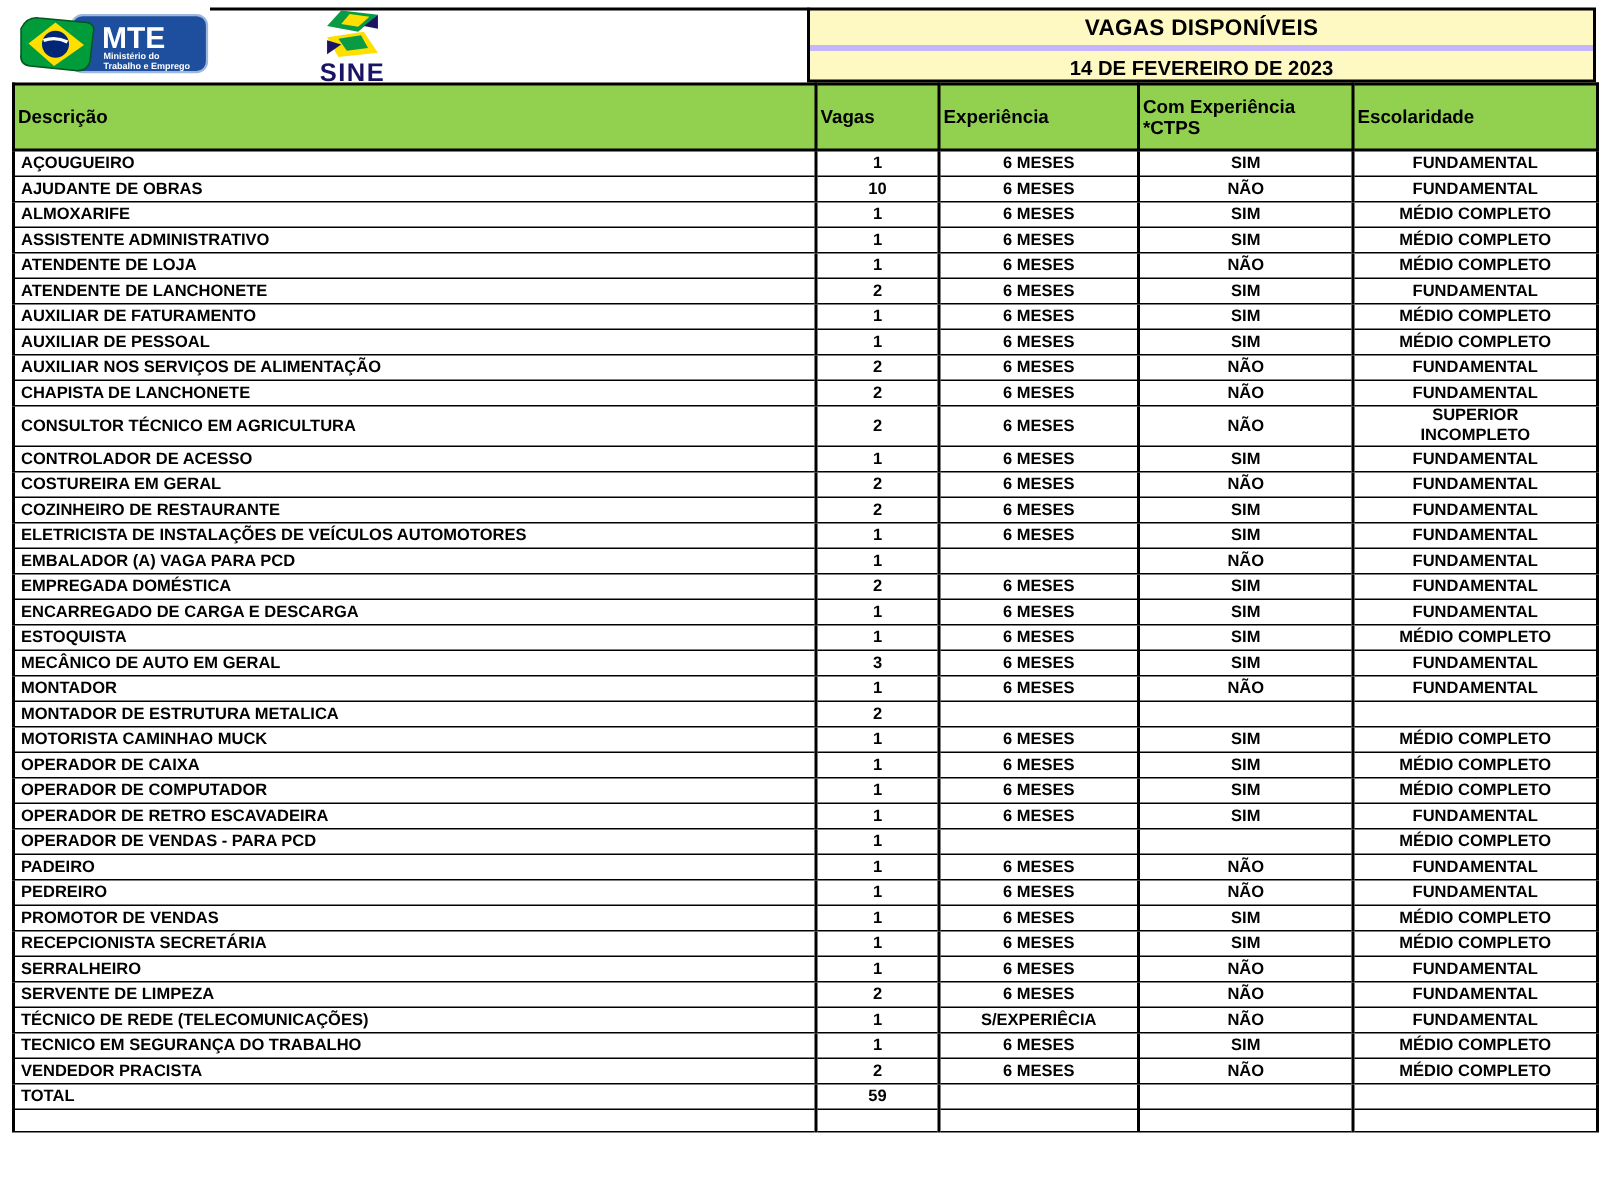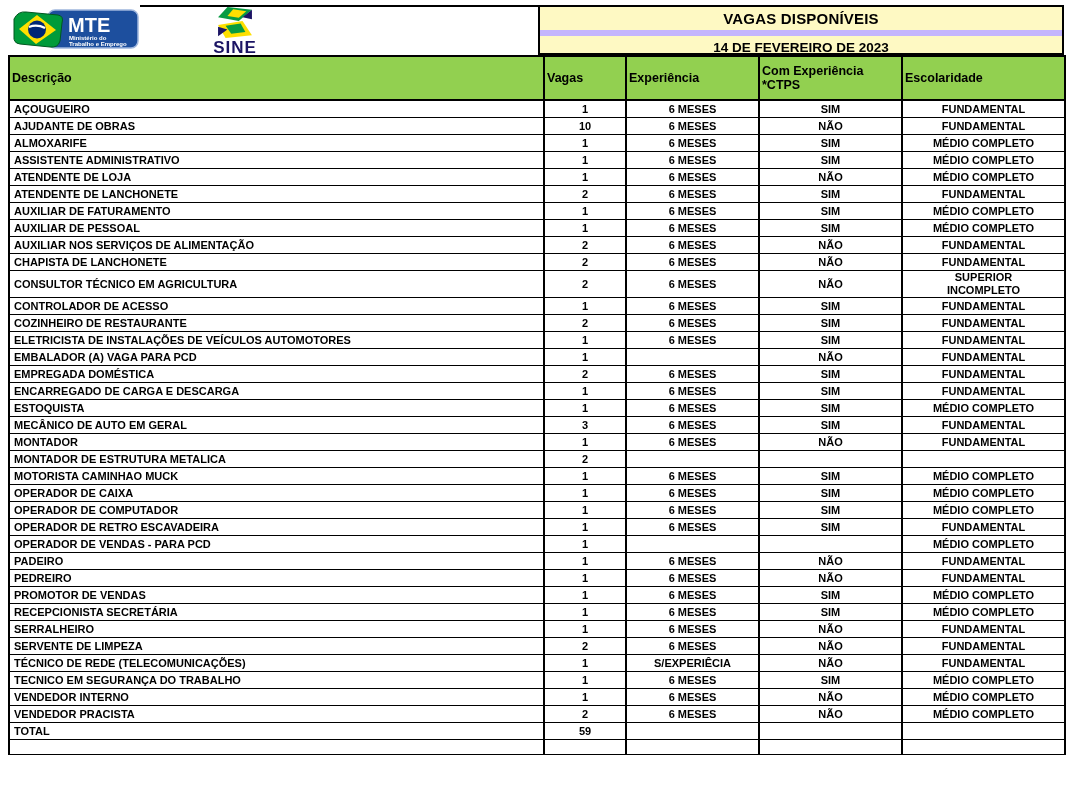--- a/index.html
+++ b/index.html
@@ -14,21 +14,21 @@
   .mte-logo { position:relative; width:128px; height:44px; }
   .sine-logo { position:relative; width:70px; height:50px; text-align:center; }
   .sine-name { font-weight:bold; font-size:17px; letter-spacing:1px; color:#1b1464; line-height:14px; margin-top:-2px; }
   .sine-strip { width:56px; height:4px; background:#1b1464; margin:1px auto 0 auto; }
   .title-box {
     position:absolute; left:530px; top:0; width:522px; height:46px;
     border:2px solid #000; background:#fef9c3;
   }
   .title-row { height:23px; display:flex; align-items:center; justify-content:center;
     font-weight:bold; font-size:15px; letter-spacing:.2px; }
-  .date-row { height:23px; border-top:6px solid #c4b5fd; display:flex; align-items:center; justify-content:center;
+  .date-row { height:23px; border-top:4px solid #c4b5fd; display:flex; align-items:center; justify-content:center;
     font-weight:bold; font-size:13.5px; }
   
   table.vagas {
     position:absolute; left:8px; top:55px; width:1056px;
     border-collapse:collapse; table-layout:fixed;
   }
   table.vagas th {
     background:var(--green,#92D050); border:2px solid #000;
     font-weight:bold; font-size:12.5px; height:42px; text-align:left; padding:0 2px;
   }
@@ -187,20 +187,27 @@
 INCOMPLETO</td>
         </tr>
         <tr>
           <td class="c-desc">CONTROLADOR DE ACESSO</td>
           <td class="c-center">1</td>
           <td class="c-center">6 MESES</td>
           <td class="c-center">SIM</td>
           <td class="c-center">FUNDAMENTAL</td>
         </tr>
         <tr>
+          <td class="c-desc">COSTUREIRA EM GERAL</td>
+          <td class="c-center">2</td>
+          <td class="c-center">6 MESES</td>
+          <td class="c-center">NÃO</td>
+          <td class="c-center">FUNDAMENTAL</td>
+        </tr>
+        <tr>
           <td class="c-desc">COZINHEIRO DE RESTAURANTE</td>
           <td class="c-center">2</td>
           <td class="c-center">6 MESES</td>
           <td class="c-center">SIM</td>
           <td class="c-center">FUNDAMENTAL</td>
         </tr>
         <tr>
           <td class="c-desc">ELETRICISTA DE INSTALAÇÕES DE VEÍCULOS AUTOMOTORES</td>
           <td class="c-center">1</td>
           <td class="c-center">6 MESES</td>
@@ -341,27 +348,20 @@
           <td class="c-center">FUNDAMENTAL</td>
         </tr>
         <tr>
           <td class="c-desc">TECNICO EM SEGURANÇA DO TRABALHO</td>
           <td class="c-center">1</td>
           <td class="c-center">6 MESES</td>
           <td class="c-center">SIM</td>
           <td class="c-center">MÉDIO COMPLETO</td>
         </tr>
         <tr>
-          <td class="c-desc">VENDEDOR INTERNO</td>
-          <td class="c-center">1</td>
-          <td class="c-center">6 MESES</td>
-          <td class="c-center">NÃO</td>
-          <td class="c-center">MÉDIO COMPLETO</td>
-        </tr>
-        <tr>
           <td class="c-desc">VENDEDOR PRACISTA</td>
           <td class="c-center">2</td>
           <td class="c-center">6 MESES</td>
           <td class="c-center">NÃO</td>
           <td class="c-center">MÉDIO COMPLETO</td>
         </tr>
         <tr>
           <td class="c-desc">TOTAL</td>
           <td class="c-center">59</td>
           <td class="c-center"></td>

